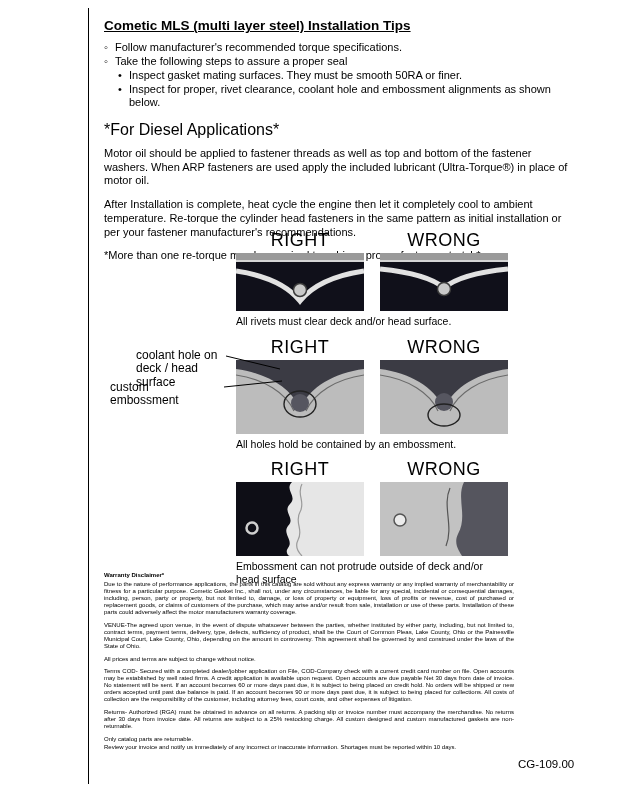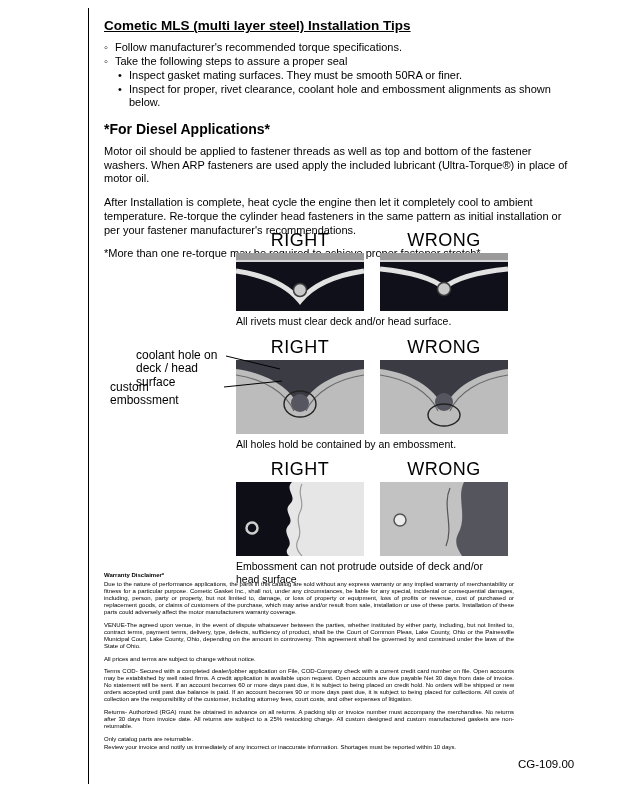--- a/index.html
+++ b/index.html
@@ -9,21 +9,21 @@
     font-family:"Liberation Sans", sans-serif; color:#000; overflow:hidden;
   }
   .vline { position:absolute; left:88px; top:8px; width:1px; height:776px; background:#000; }
 
   .text-top { position:absolute; left:104px; top:18px; width:468px; }
   .title { font-size:13.5px; font-weight:bold; text-decoration:underline; margin-bottom:8px; }
   .bullets .b { position:relative; padding-left:11px; font-size:11px; line-height:1.18; margin-bottom:1px; }
   .bullets .b::before { content:"◦"; position:absolute; left:0; top:0; font-size:11px; }
   .bullets .sub { margin-left:14px; }
   .bullets .sub::before { content:"•"; }
-  .diesel-heading { font-size:14px; font-weight:bold; margin:12px 0 8px; }
+  .diesel-heading { font-size:16px; font-weight:normal; margin:12px 0 8px; }
   .para { font-size:11px; line-height:1.25; margin-bottom:10px; }
   .note { margin-top:2px; }
 
   .diagrams { position:absolute; left:236px; top:230px; width:272px; }
   .diag-row { position:relative; margin-bottom:9px; }
   .headers { display:flex; }
   .headers span { width:128px; text-align:center; font-size:18px; letter-spacing:0.5px; }
   .headers span + span { margin-left:16px; }
   .panels { display:flex; margin-top:2px; }
   .panels svg { display:block; }

